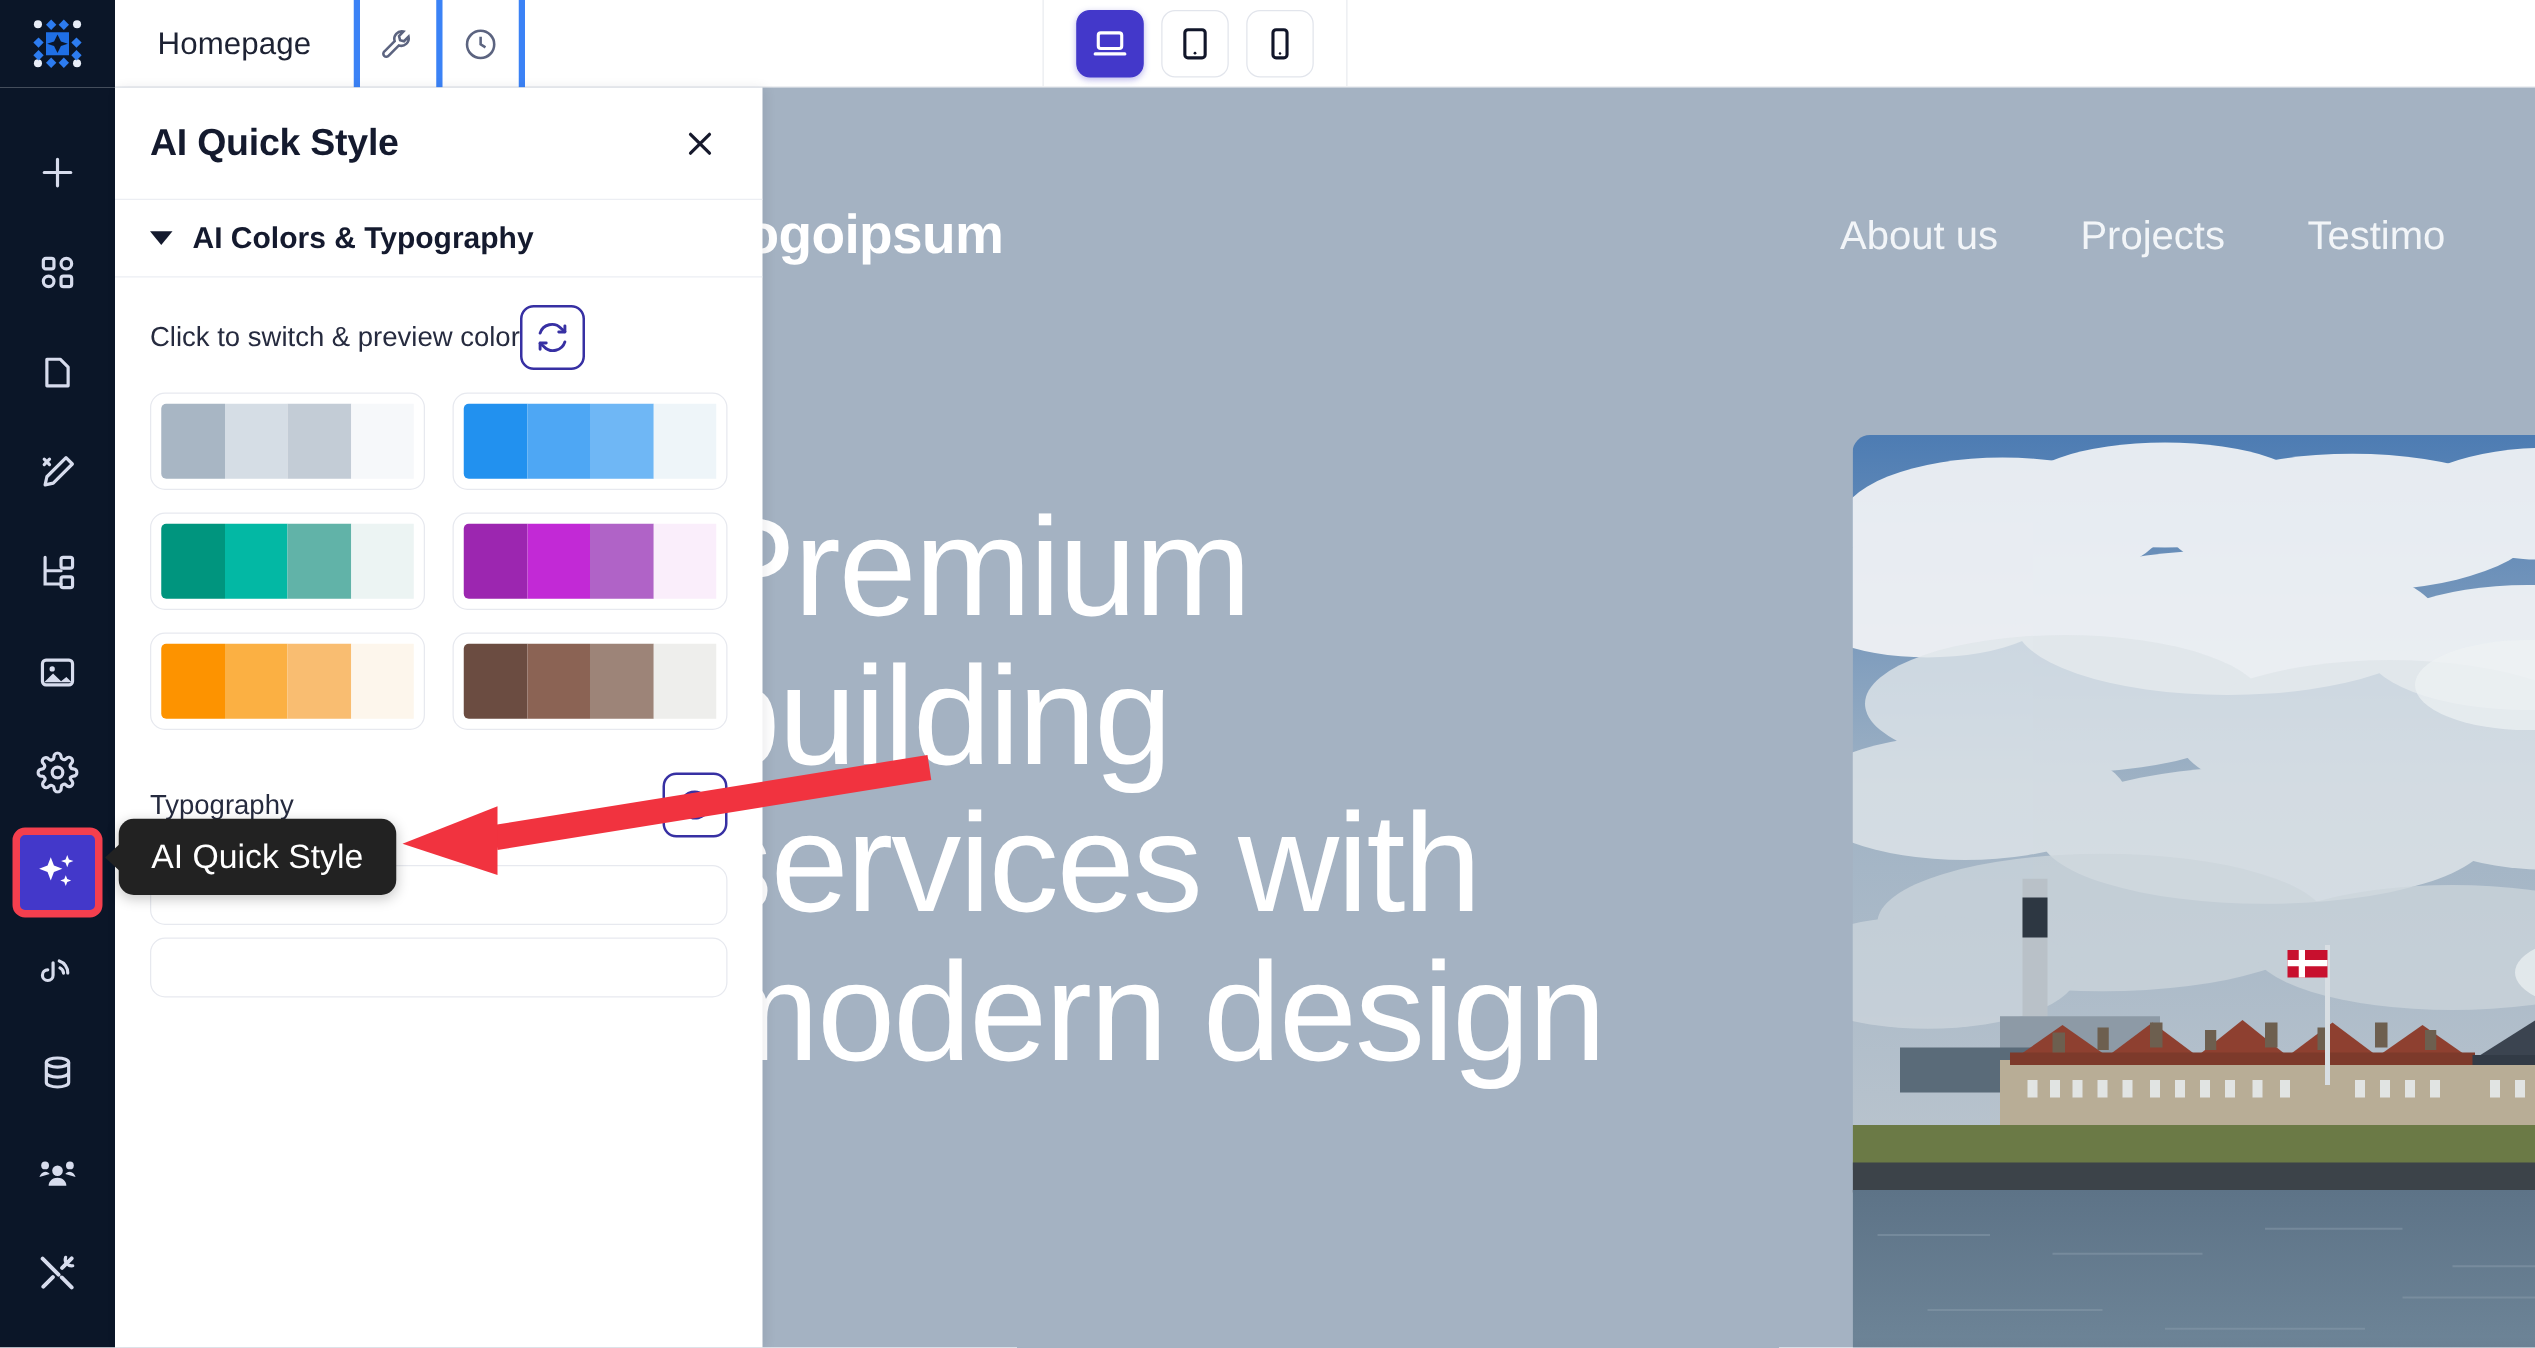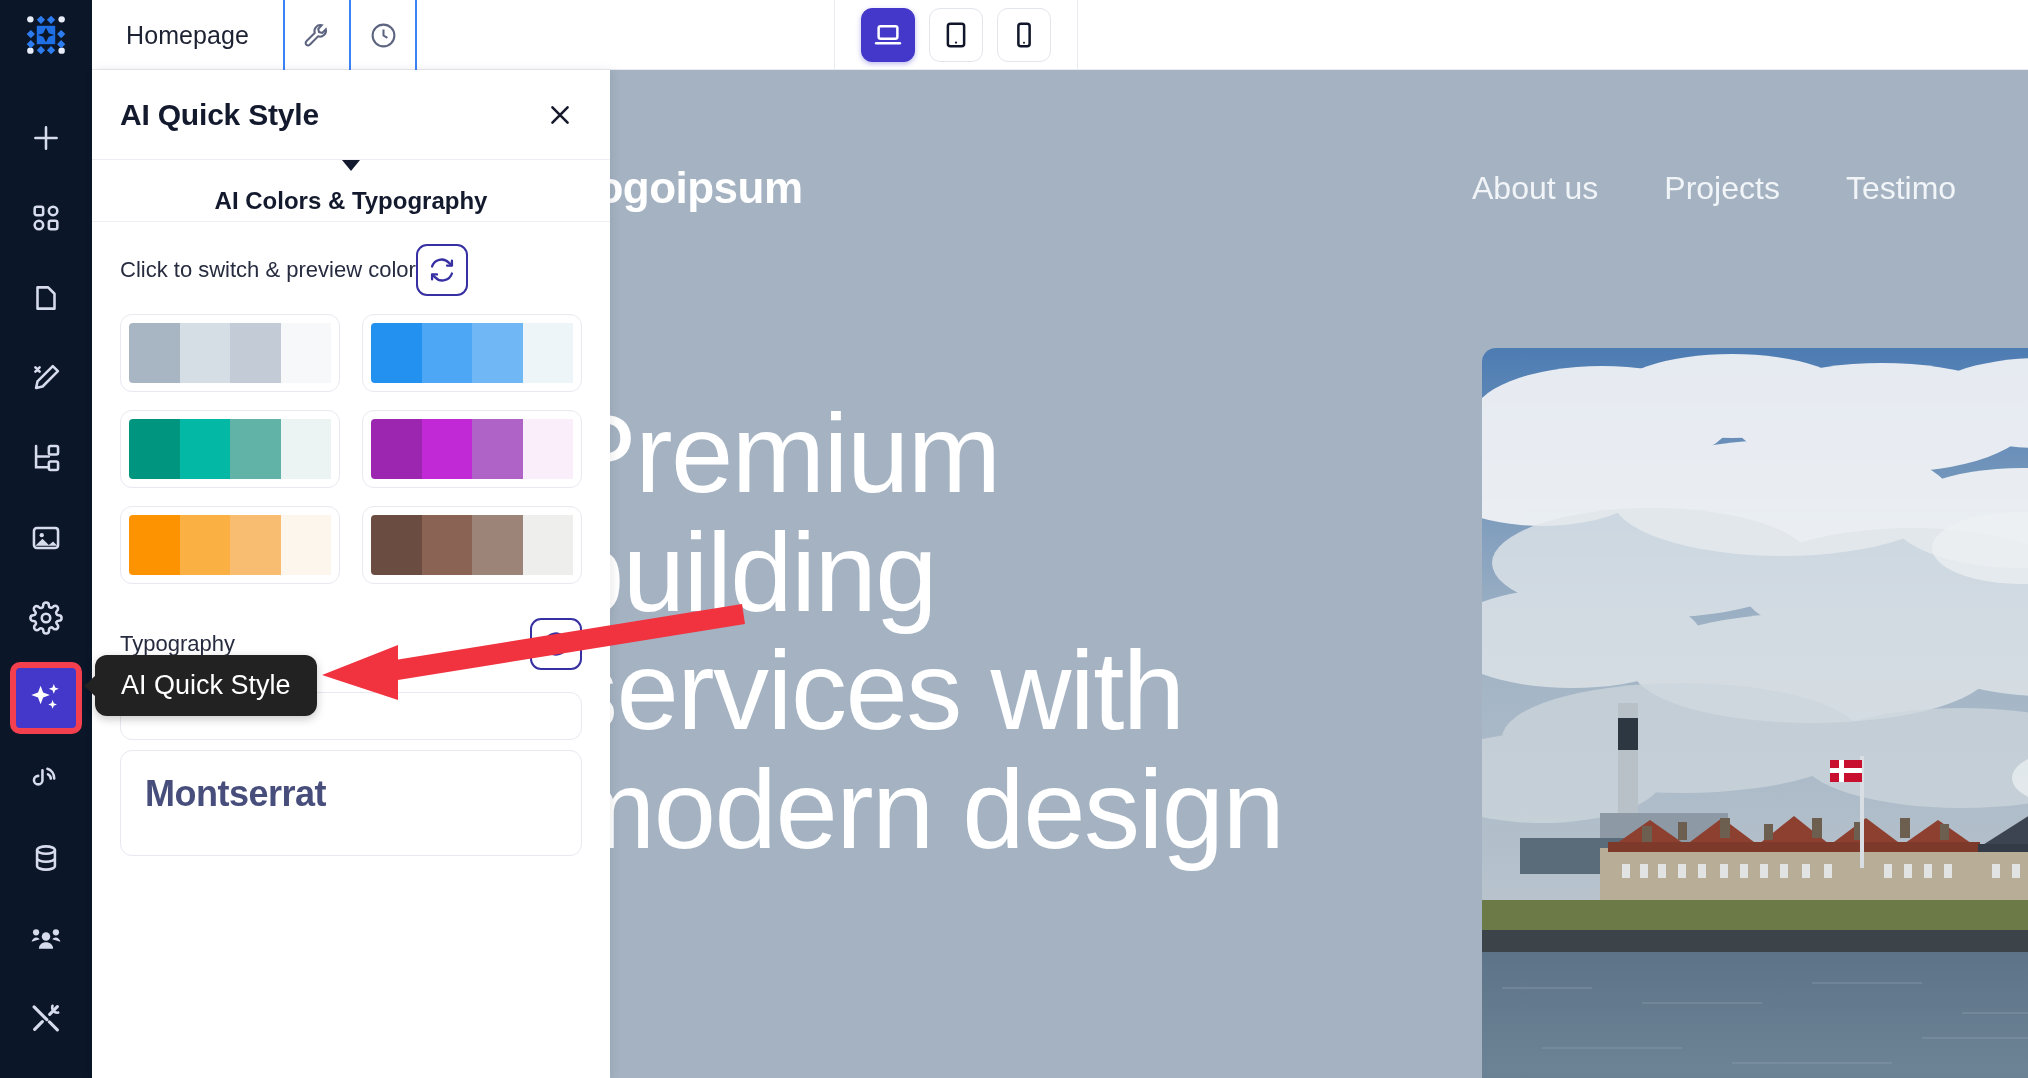--- a/index.html
+++ b/index.html
@@ -18,21 +18,21 @@
     border-bottom: 1px solid #e9ebf0;
   }
   .logo-cell {
     width: 92px; height: 70px; background: #0b1628;
     display: flex; align-items: center; justify-content: center; flex: none;
   }
   .logo-mark { width: 46px; height: 46px; display: block; }
 
   .tb-item {
     display: flex; align-items: center; justify-content: center;
-    border-right: 2px solid #3b82f6; flex: none;
+    border-right: 5px solid #3b82f6; flex: none;
     color: #1b2138; height: 70px;
   }
   .tb-pagename { padding: 0 34px; font-size: 25px; color: #1d2233; letter-spacing: .1px; }
   .tb-icon { width: 66px; }
   .tb-icon svg { width: 29px; height: 29px; stroke: #5c6480; fill: none; stroke-width: 1.7; }
 
   .regen {
     display: flex; align-items: center; gap: 14px;
     padding: 0 24px 0 28px; height: 70px;
     border-right: 1px solid #e9ebf0; flex: none;
@@ -88,21 +88,21 @@
   .panel-head {
     height: 90px; display: flex; align-items: center; justify-content: space-between;
     padding: 0 30px 0 28px; border-bottom: 1px solid #eceef3;
   }
   .panel-title { font-size: 30px; font-weight: bold; color: #141a2e; letter-spacing: -.2px; }
   .panel-close { width: 40px; height: 40px; display: flex; align-items: center; justify-content: center; }
   .panel-close svg { width: 28px; height: 28px; stroke: #16192c; stroke-width: 2.2; fill: none; }
 
   .accordion {
     height: 62px; display: flex; align-items: center; gap: 16px;
-    padding: 0 28px; border-bottom: 1px solid #eceef3; flex-direction: column;
+    padding: 0 28px; border-bottom: 1px solid #eceef3;
   }
   .acc-caret { width: 0; height: 0; border-left: 9px solid transparent; border-right: 9px solid transparent; border-top: 11px solid #141a2e; }
   .acc-label { font-size: 24px; font-weight: bold; color: #141a2e; }
 
   .sect-row {
     display: flex; align-items: center; 
     padding: 22px 28px 14px 28px;
   }
   .sect-label { font-size: 22px; color: #262b3f; }
   .refresh-btn {
@@ -543,21 +543,20 @@
             <path d="M20.5 15a8.5 8.5 0 0 1-14.3 3.3L3.5 16" stroke-linecap="round"></path>
             <path d="M3.5 20v-4.2h4.2" stroke-linecap="round" stroke-linejoin="round"></path>
           </svg>
       </span>
     </div>
 
     <div class="font-card">
     </div>
 
     <div class="font-card">
-      <div class="font-name alt">Montserrat</div>
     </div>
   </div>
 
   <div class="tooltip">AI Quick Style</div>
 
   <svg class="arrow-layer" viewBox="0 0 2028 1078">
     <g>
       <path d="M742 604 L395 660 L398 680 L745 624 Z" fill="#f1333f"></path>
       <path d="M398 645 L322 675 L398 700 Z" fill="#f1333f"></path>
     </g>

